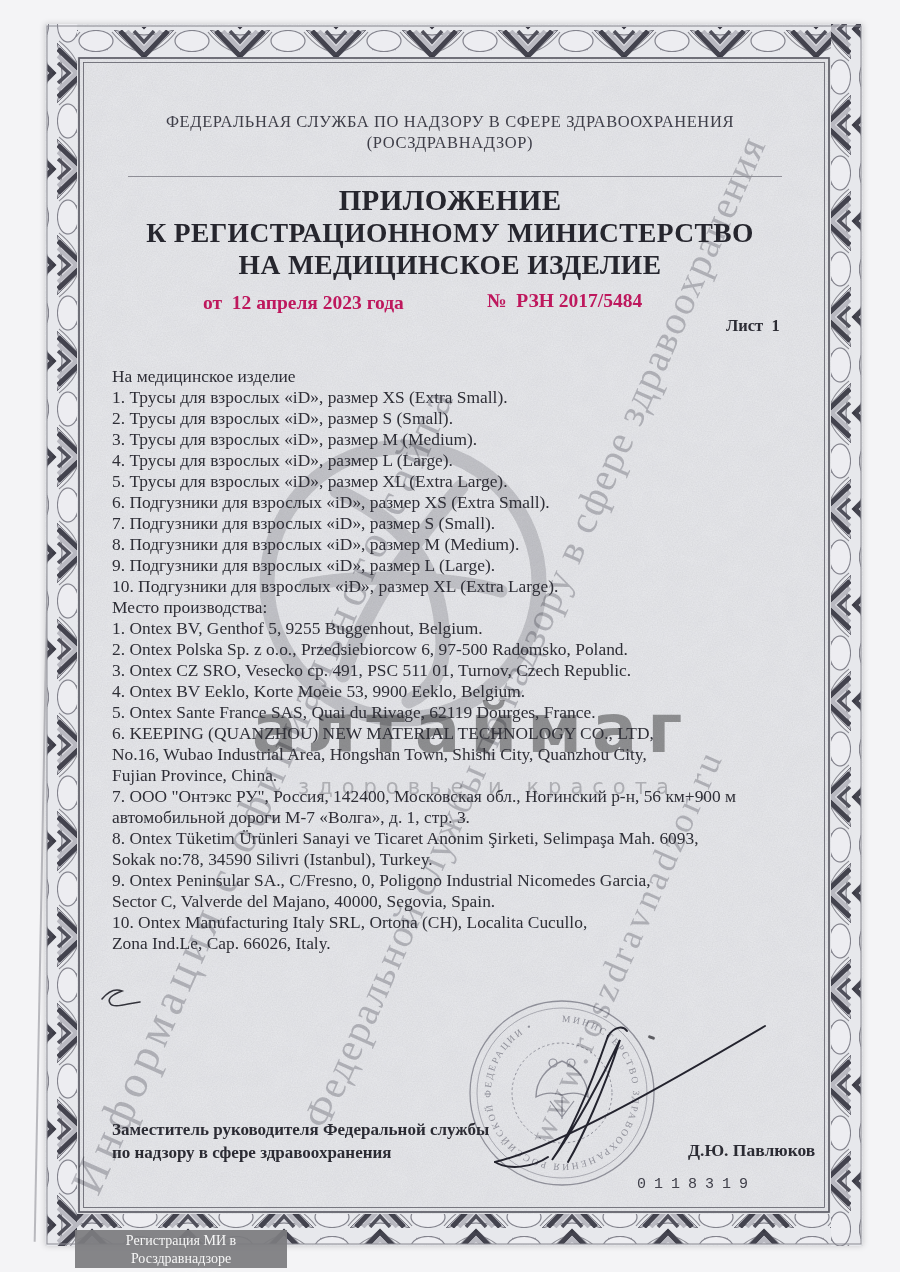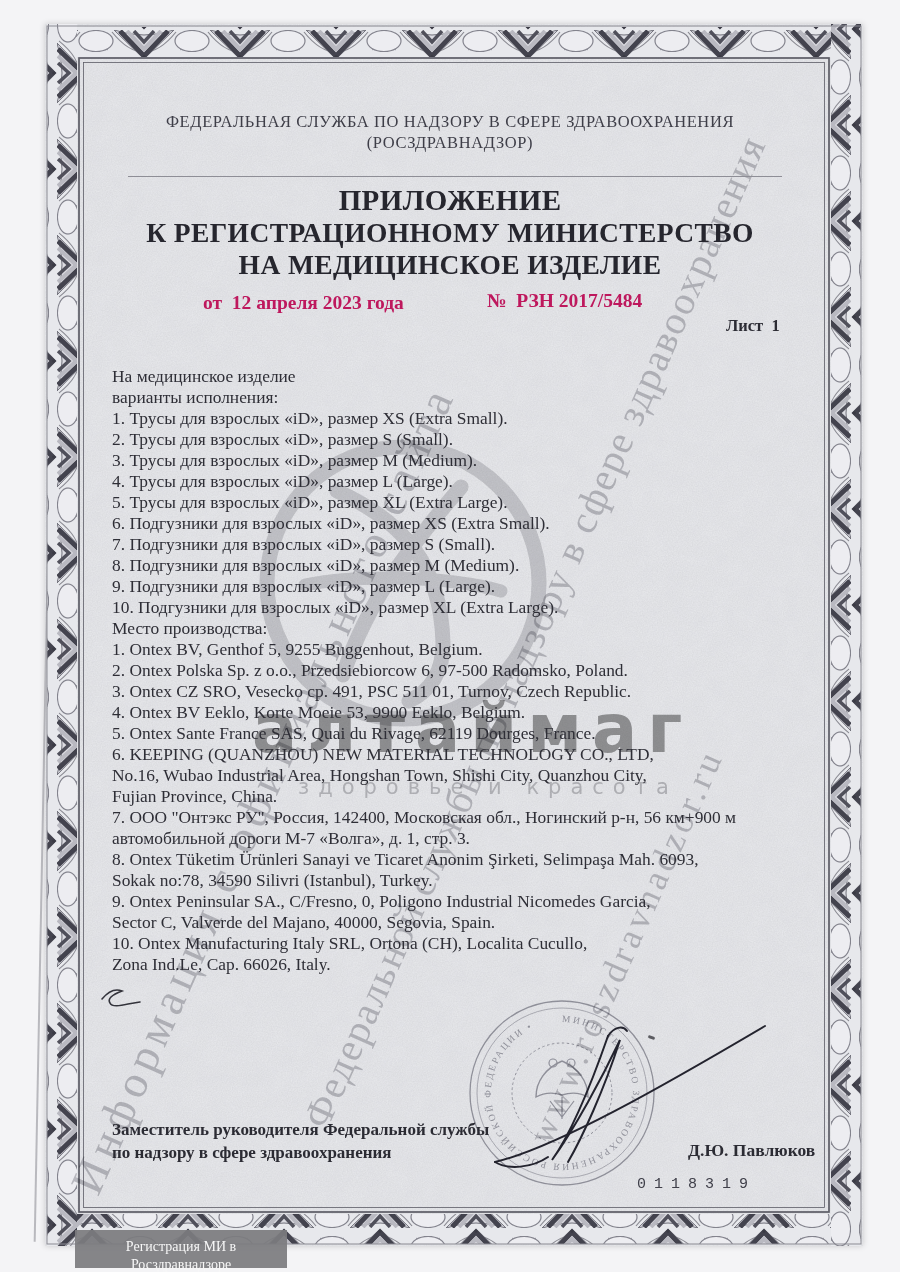--- a/index.html
+++ b/index.html
@@ -19,21 +19,21 @@
   .bold{font-weight:bold;}
   .role{font-weight:bold;font-size:17px;color:#2b2b33;white-space:nowrap;}
   .serial{font-family:"Liberation Mono",monospace;font-size:15px;letter-spacing:8px;color:#3f3f49;}
   .wm{color:#8e8e96;opacity:.5;mix-blend-mode:multiply;pointer-events:none;}
   .diag{transform:rotate(-66deg);transform-origin:left bottom;white-space:nowrap;}
   .shop1{font-family:"DejaVu Sans",sans-serif;font-weight:bold;font-size:67px;letter-spacing:10px;
          color:#404040;opacity:.5;mix-blend-mode:multiply;}
   .shop2{font-family:"DejaVu Sans",sans-serif;font-size:21px;letter-spacing:9px;color:#8d8d92;
          opacity:.5;mix-blend-mode:multiply;}
   .badge{left:75px;top:1230px;width:212px;height:38px;background:rgba(124,124,127,.93);
-         color:#f7f7f7;text-align:center;font-size:14px;line-height:18px;padding-top:8px;
+         color:#f7f7f7;text-align:center;font-size:14px;line-height:18px;padding-top:2px;
          box-sizing:border-box;}
   .scanedge{left:57px;top:28px;width:2px;height:1214px;background:#9a9aa0;opacity:.65;
             transform:rotate(1.1deg);transform-origin:top left;}
   .speck{left:648px;top:1036px;width:7px;height:3px;background:#3a3a40;border-radius:2px;
          transform:rotate(20deg);opacity:.8;}
   svg{display:block;}
   .noptr{pointer-events:none;}
 </style>
 </head>
 <body>
@@ -109,21 +109,20 @@
   <div class="abs ctr ttl" style="top:184px;font-size:29px;">ПРИЛОЖЕНИЕ</div>
   <div class="abs ctr ttl" style="top:217px;font-size:27.5px;">К РЕГИСТРАЦИОННОМУ МИНИСТЕРСТВО</div>
   <div class="abs ctr ttl" style="top:249px;font-size:27.5px;">НА МЕДИЦИНСКОЕ ИЗДЕЛИЕ</div>
 
   <div class="abs meta" style="left:203px;top:292px;">от  12 апреля 2023 года</div>
   <div class="abs meta" style="left:487px;top:290px;">№  РЗН 2017/5484</div>
   <div class="abs" style="left:726px;top:316px;font-size:16.5px;font-weight:600;white-space:pre;">Лист  1</div>
 
   <div class="abs bodytext">
     <div>На медицинское изделие</div>
-    <div>варианты исполнения:</div>
     <div>1. Трусы для взрослых «iD», размер XS (Extra Small).</div>
     <div>2. Трусы для взрослых «iD», размер S (Small).</div>
     <div>3. Трусы для взрослых «iD», размер M (Medium).</div>
     <div>4. Трусы для взрослых «iD», размер L (Large).</div>
     <div>5. Трусы для взрослых «iD», размер XL (Extra Large).</div>
     <div>6. Подгузники для взрослых «iD», размер XS (Extra Small).</div>
     <div>7. Подгузники для взрослых «iD», размер S (Small).</div>
     <div>8. Подгузники для взрослых «iD», размер M (Medium).</div>
     <div>9. Подгузники для взрослых «iD», размер L (Large).</div>
     <div>10. Подгузники для взрослых «iD», размер XL (Extra Large).</div>

